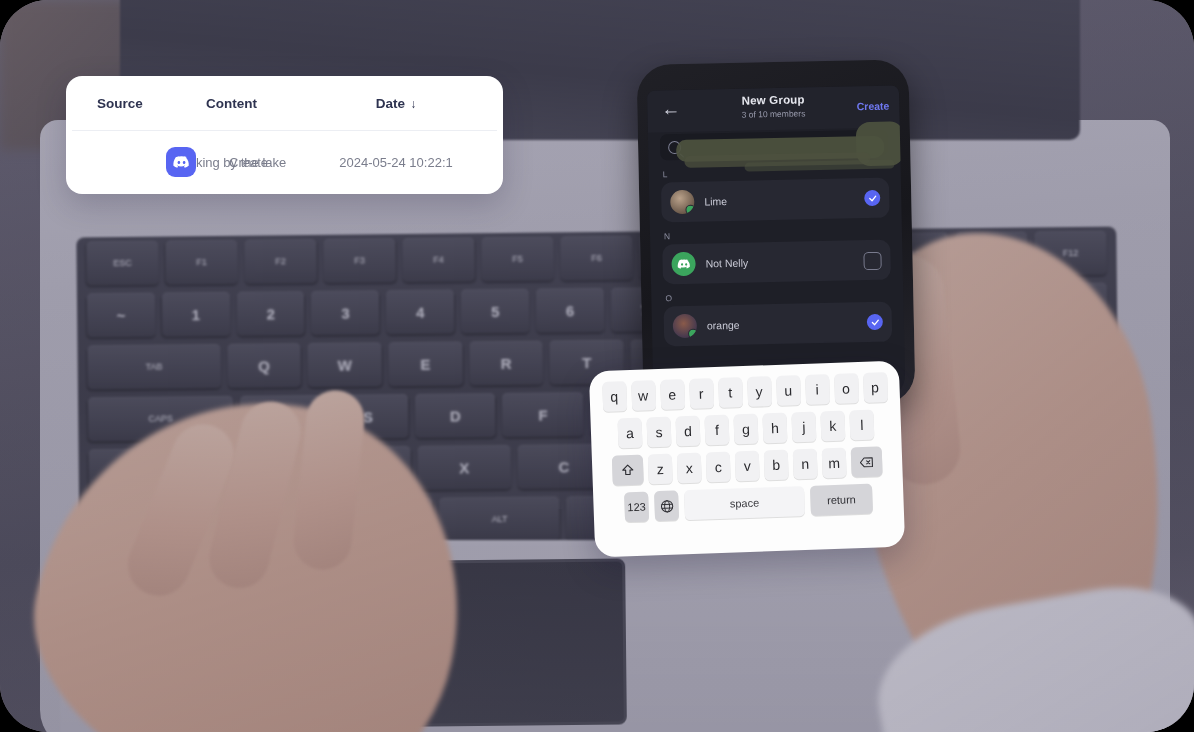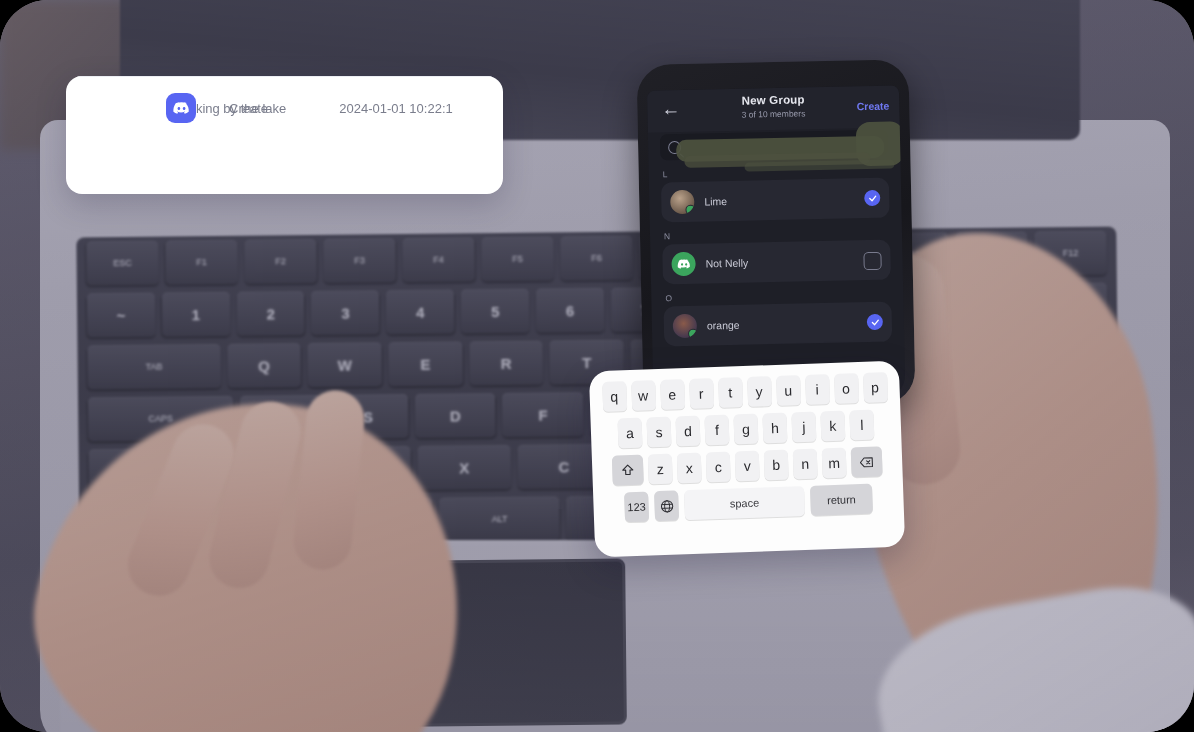--- a/index.html
+++ b/index.html
@@ -262,32 +262,39 @@
           <svg viewBox="0 0 24 24">
               <path d="M4 12l6 6L20 6" fill="none" stroke="#fff" stroke-width="3.4" stroke-linecap="round" stroke-linejoin="round"></path>
             </svg>
         </div>
       </div>
 
     </div>
   </div>
 
   <div class="card">
+    <div class="thead">
+      <div class="c-src">Source</div>
+      <div class="c-con">Content</div>
+      <div class="c-date">
+        <span>Date</span><span class="sortarrow">↓</span>
+      </div>
+    </div>
     <div class="tdiv"></div>
     <div class="trow">
       <div class="c-src">
         <span class="dsc">
           <svg viewBox="0 0 24 24">
               <path d="M19.3 5.3A16 16 0 0015.4 4l-.2.4a12 12 0 00-6.4 0L8.6 4a16 16 0 00-3.9 1.3C2.2 9 1.5 12.6 1.8 16.1a16 16 0 004.9 2.5l1-1.7a10 10 0 01-1.6-.8l.4-.3a11.4 11.4 0 009.8 0l.4.3c-.5.3-1 .6-1.6.8l1 1.7a16 16 0 005-2.5c.4-4.1-.7-7.6-3.8-10.8zM8.7 14c-1 0-1.7-.9-1.7-1.9s.8-1.9 1.7-1.9c1 0 1.8.9 1.7 1.9 0 1-.8 1.9-1.7 1.9zm6.6 0c-1 0-1.7-.9-1.7-1.9s.8-1.9 1.7-1.9c1 0 1.8.9 1.7 1.9 0 1-.7 1.9-1.7 1.9z"></path>
             </svg>
         </span>
         <span class="srcname">Create</span>
       </div>
       <div class="c-con">Walking by the lake</div>
-      <div class="c-date">2024-01-01 10:22:1</div>
+      <div class="c-date">2024-05-24 10:22:1</div>
     </div>
   </div>
 
   <div class="kb">
     <div class="kbrow">
       <div class="kbkey">q</div>
       <div class="kbkey">w</div>
       <div class="kbkey">e</div>
       <div class="kbkey">r</div>
       <div class="kbkey">t</div>

